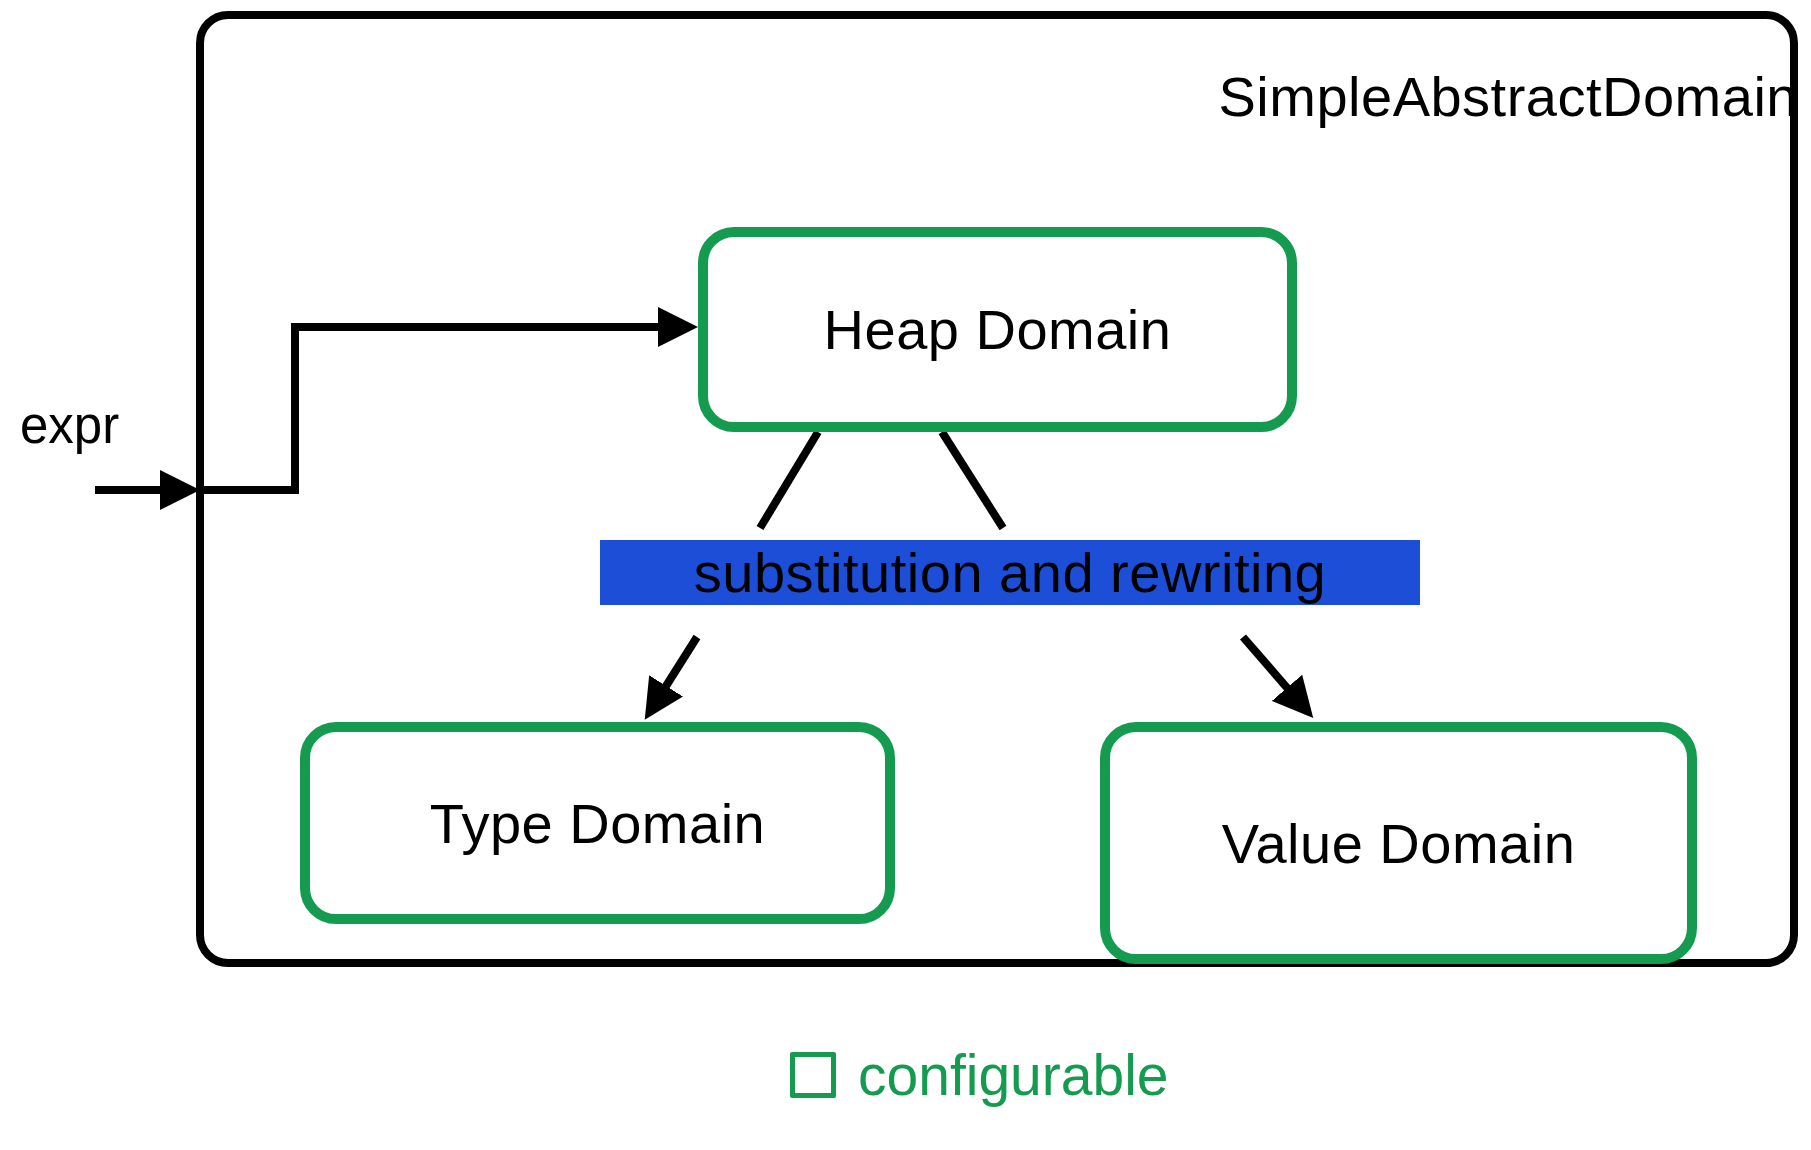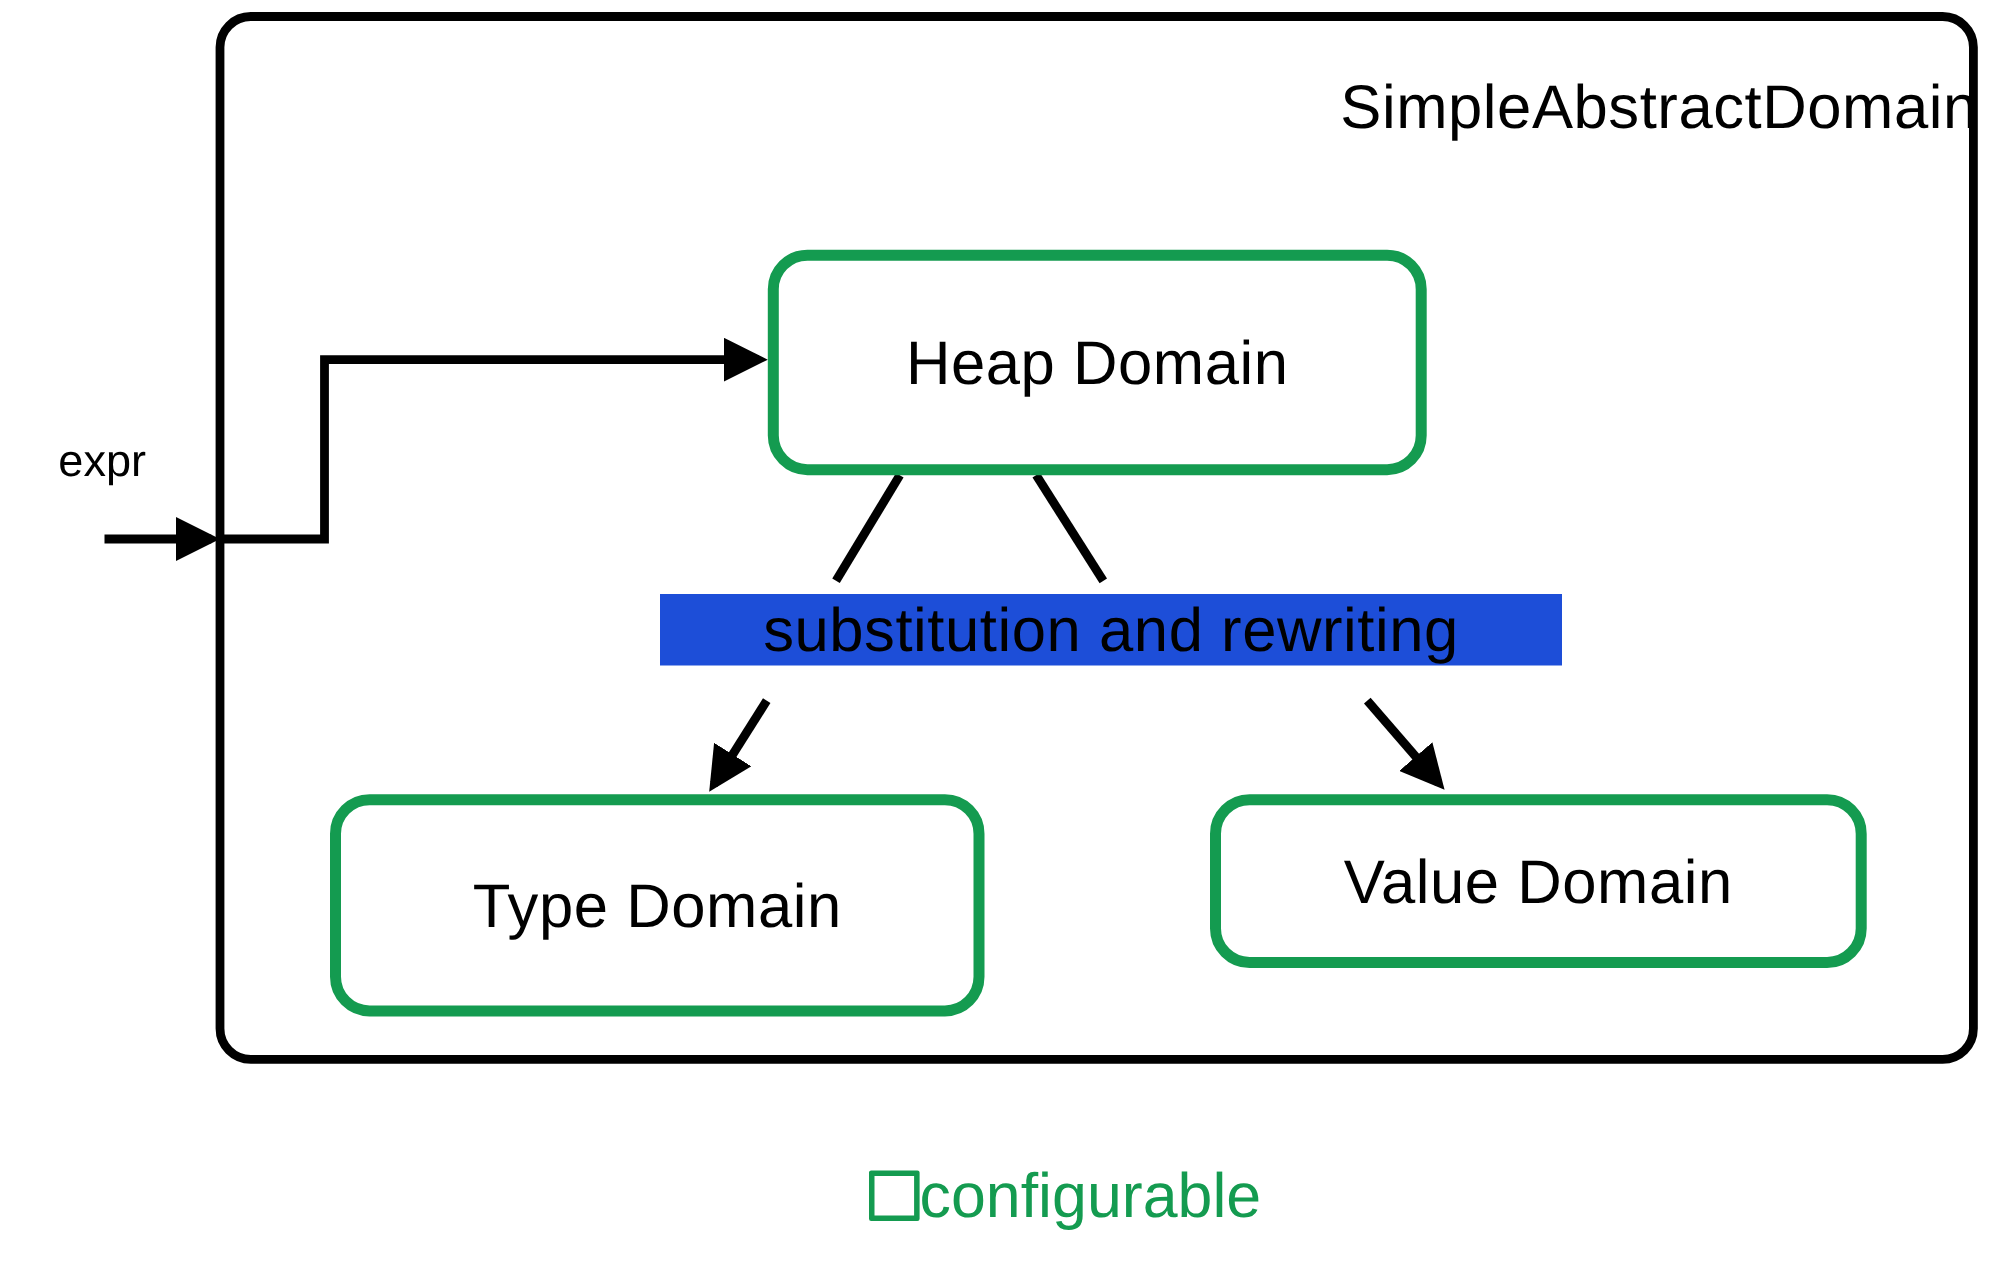--- a/index.html
+++ b/index.html
@@ -42,42 +42,41 @@
     border:10px solid var(--configurable-green, #149b50);
     border-radius:36px;
     box-sizing:border-box;
     background:#ffffff;
     display:flex; align-items:center; justify-content:center;
     font-size:56px;
     letter-spacing:0.5px;
   }
   .node-heap  { left:698px;  top:227px; width:599px; height:205px; }
   .node-type  { left:300px;  top:722px; width:595px; height:202px; }
-  .node-value { left:1100px; top:722px; width:597px; height:158px; }
+  .node-value { left:1100px; top:722px; width:597px; height:242px; }
   .edge-label {
     position:absolute;
     left:600px; top:540px; width:820px;
     text-align:center;
     font-size:56px;
     letter-spacing:0.5px;
     background:#1d4ed8;
   }
   .expr-label {
     position:absolute;
-    left:53px; top:396px;
-    font-size:41px;
+    left:20px; top:396px;
+    font-size:51px;
     text-align:right;
   }
   .legend {
     position:absolute;
     left:790px; top:1042px;
-    display:flex; align-items:center; 
+    display:flex; align-items:center; gap:22px;
     color:var(--configurable-green, #149b50);
     font-size:57px;
-    margin-top:12px;
   }
   .legend-swatch {
     width:46px; height:46px;
     border:5px solid var(--configurable-green, #149b50);
     border-radius:2px;
     box-sizing:border-box;
     background:#fff;
   }
 </style>
 </head>

